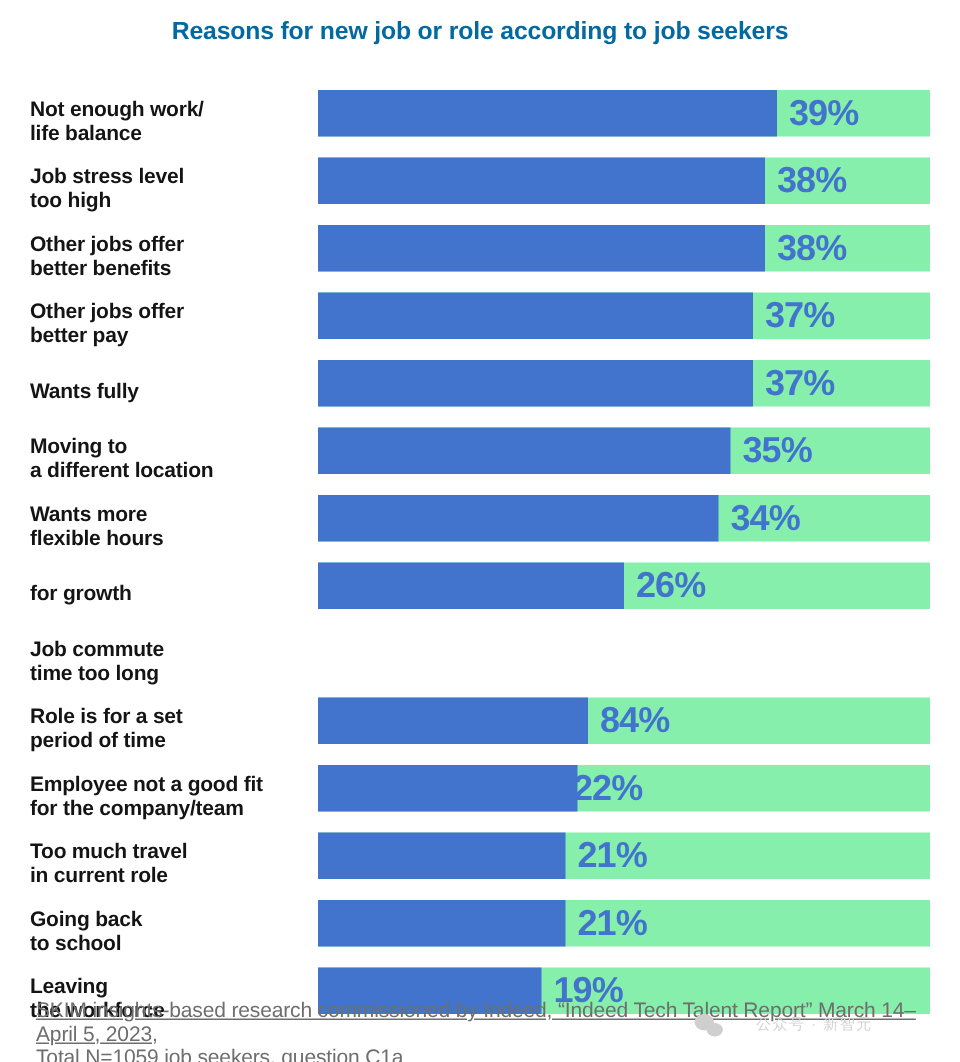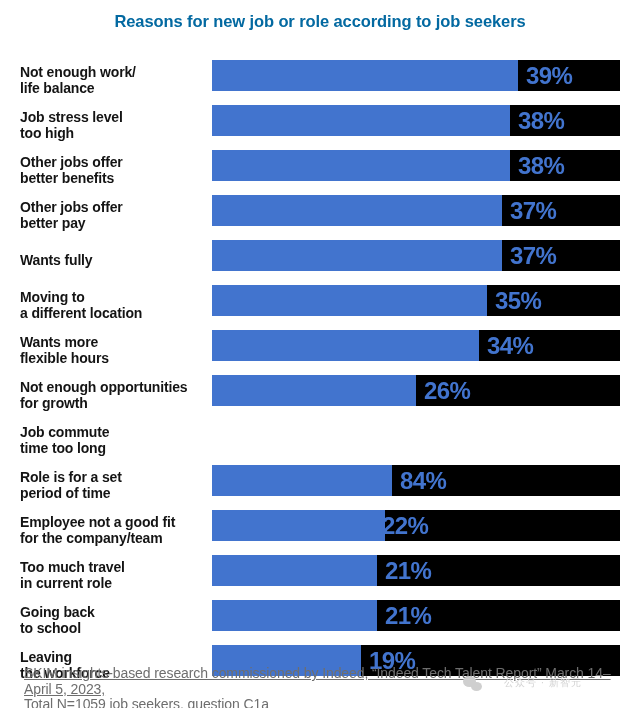--- a/index.html
+++ b/index.html
@@ -53,21 +53,21 @@
     letter-spacing: -0.15px;
   }
   .row-label .l2 { display: block; }
 
   .bar-track {
     position: absolute;
     left: 212px;
     top: 3px;
     width: 408px;
     height: 31px;
-    background: #000000;
+    background: #86efac;
   }
 
   .bar-fill {
     position: absolute;
     left: 0;
     top: 0;
     height: 31px;
     background: #4274ce;
   }
 
@@ -177,21 +177,21 @@
       </div>
     </div>
     <div class="row">
       <div class="row-label"><span>Wants more</span><span class="l2">flexible hours</span></div>
       <div class="bar-track">
         <div class="bar-fill" style="width: 267px;"></div>
         <div class="bar-value" style="left: 275px;">34%</div>
       </div>
     </div>
     <div class="row">
-      <div class="row-label"><span>Not enough opportunities</span><span class="l2">for growth</span></div>
+      <div class="row-label"><span class="l2">for growth</span></div>
       <div class="bar-track">
         <div class="bar-fill" style="width: 204px;"></div>
         <div class="bar-value" style="left: 212px;">26%</div>
       </div>
     </div>
     <div class="row">
       <div class="row-label"><span>Job commute</span><span class="l2">time too long</span></div>
     </div>
     <div class="row">
       <div class="row-label"><span>Role is for a set</span><span class="l2">period of time</span></div>

